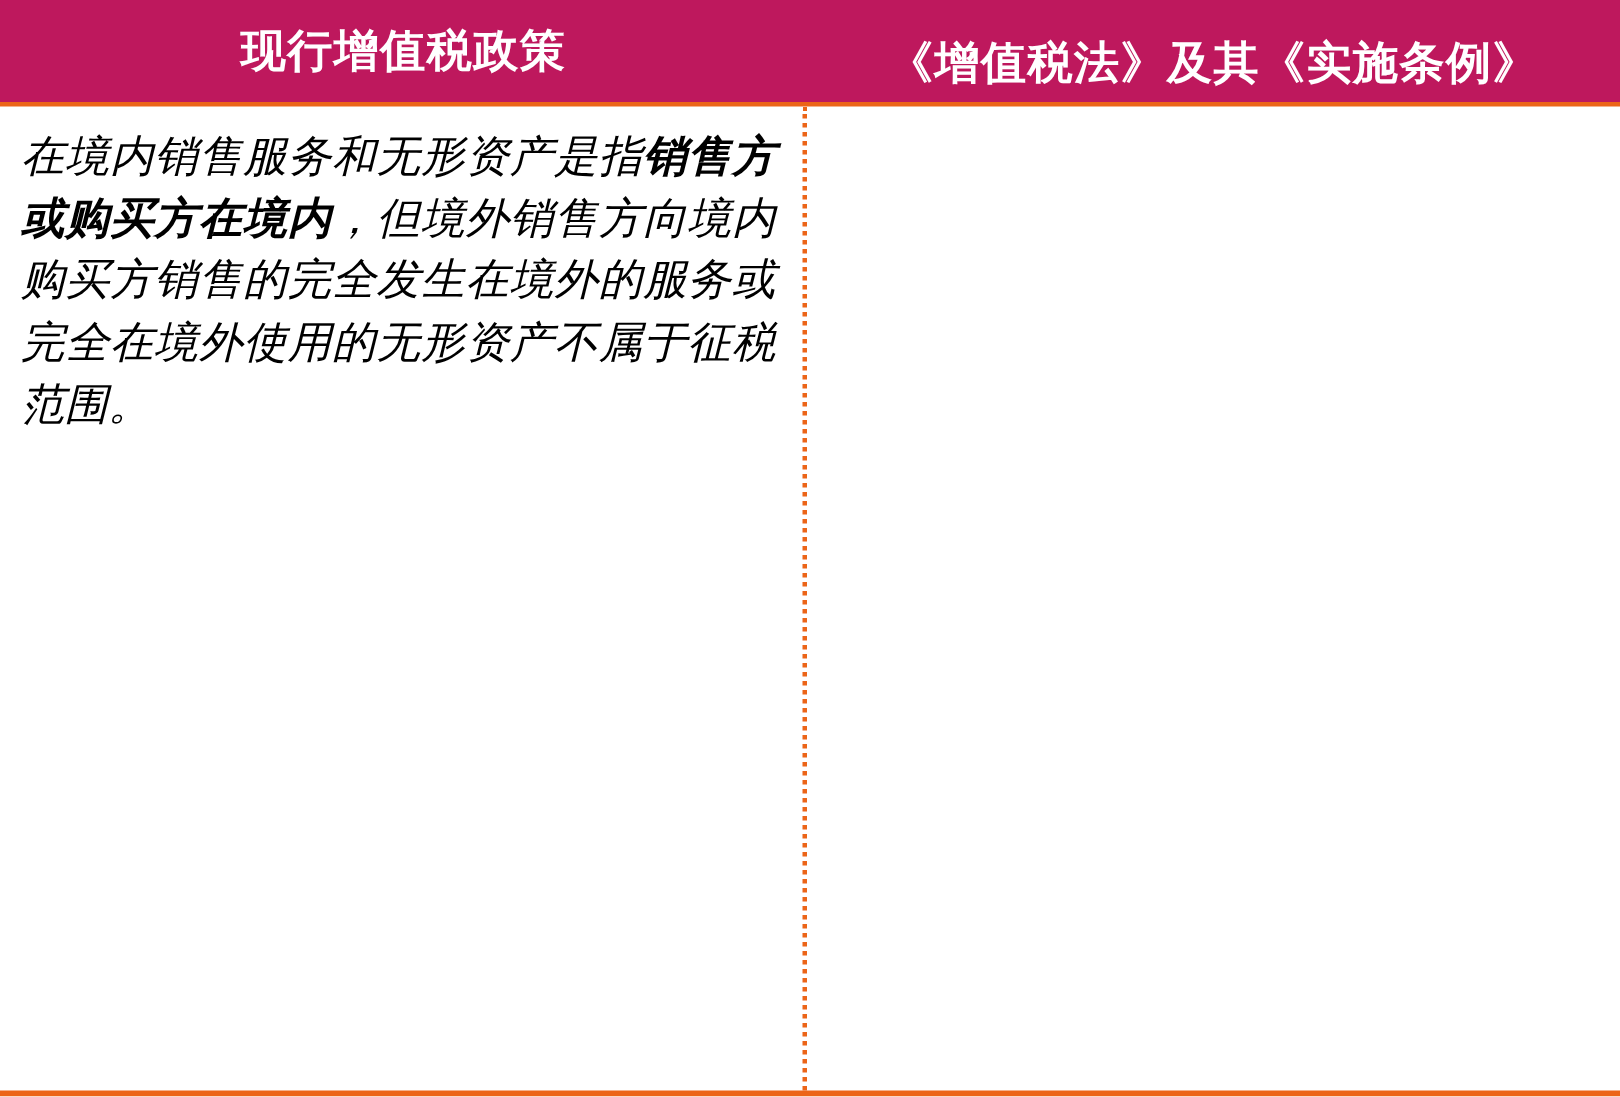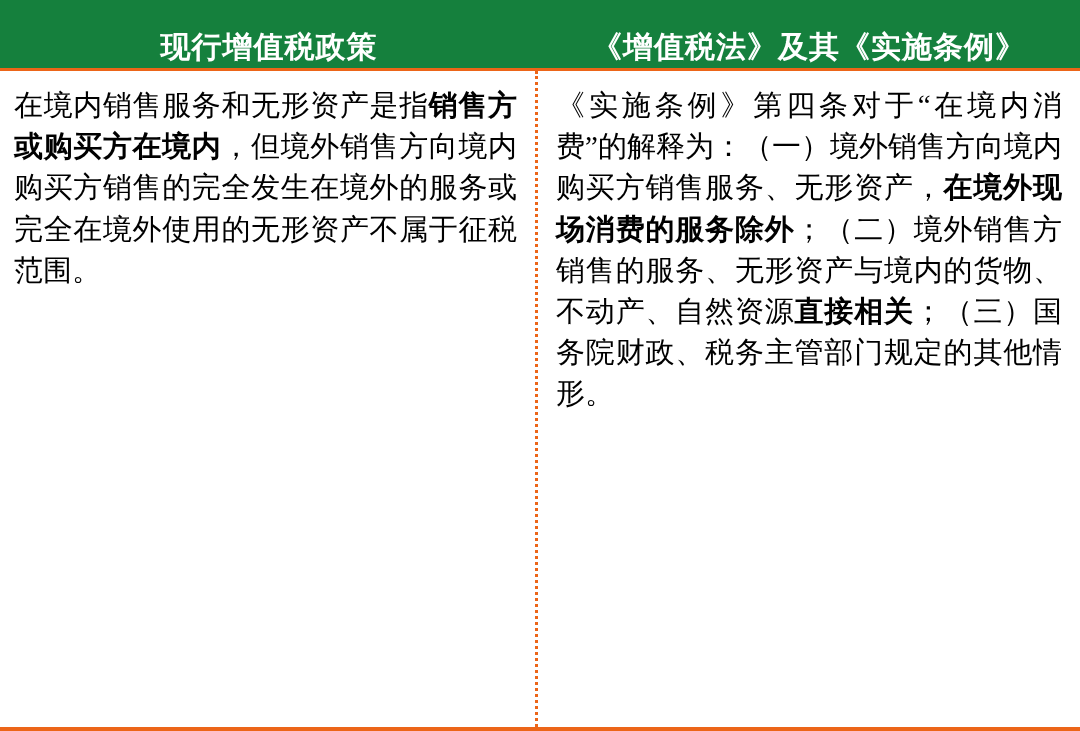--- a/index.html
+++ b/index.html
@@ -18,22 +18,21 @@
     width: 1080px;
     height: 731px;
     box-sizing: border-box;
     display: flex;
     flex-direction: column;
   }
   .header-row {
     display: flex;
     height: 68px;
     flex: 0 0 68px;
-    background: #15803d;
-    align-items: flex-end;
+    background: #be185d;
   }
   .header-cell {
     flex: 1 1 50%;
     display: flex;
     align-items: center;
     justify-content: center;
     color: #ffffff;
     font-size: 30px;
     font-weight: bold;
     letter-spacing: 1px;
@@ -66,20 +65,21 @@
   .body-cell.left {
     flex: 0 0 538px;
     border-right: 3px dotted #ec6518;
   }
   .body-cell.right {
     flex: 1 1 auto;
     padding-left: 18px;
   }
   .para {
     margin: 0 0 14px 0;
+    font-style: italic;
   }
   .para:last-child {
     margin-bottom: 0;
   }
   b, .b {
     font-weight: bold;
   }
   .bottom-rule {
     height: 4px;
     flex: 0 0 4px;
@@ -94,19 +94,18 @@
   <div class="header-row">
     <div class="header-cell left">现行增值税政策</div>
     <div class="header-cell right">《增值税法》及其《实施条例》</div>
   </div>
 
   <div class="body-row">
     <div class="body-cell left">
         <div class="para"><span>在境内销售服务和无形资产是指</span><b>销售方或购买方在境内</b><span>，但境外销售方向境内购买方销售的完全发生在境外的服务或完全在境外使用的无形资产不属于征税范围。</span></div>
       </div>
     <div class="body-cell right">
-        <div class="para"><span>《实施条例》第四条对于“在境内消费”的解释为：（一）境外销售方向境内购买方销售服务、无形资产，</span><b>在境外现场消费的服务除外</b><span>；（二）境外销售方销售的服务、无形资产与境内的货物、不动产、自然资源</span><b>直接相关</b><span>；（三）国务院财政、税务主管部门规定的其他情形。</span></div>
       </div>
   </div>
 
   <div class="bottom-rule"></div>
 
 </div>
 
 </body></html>

